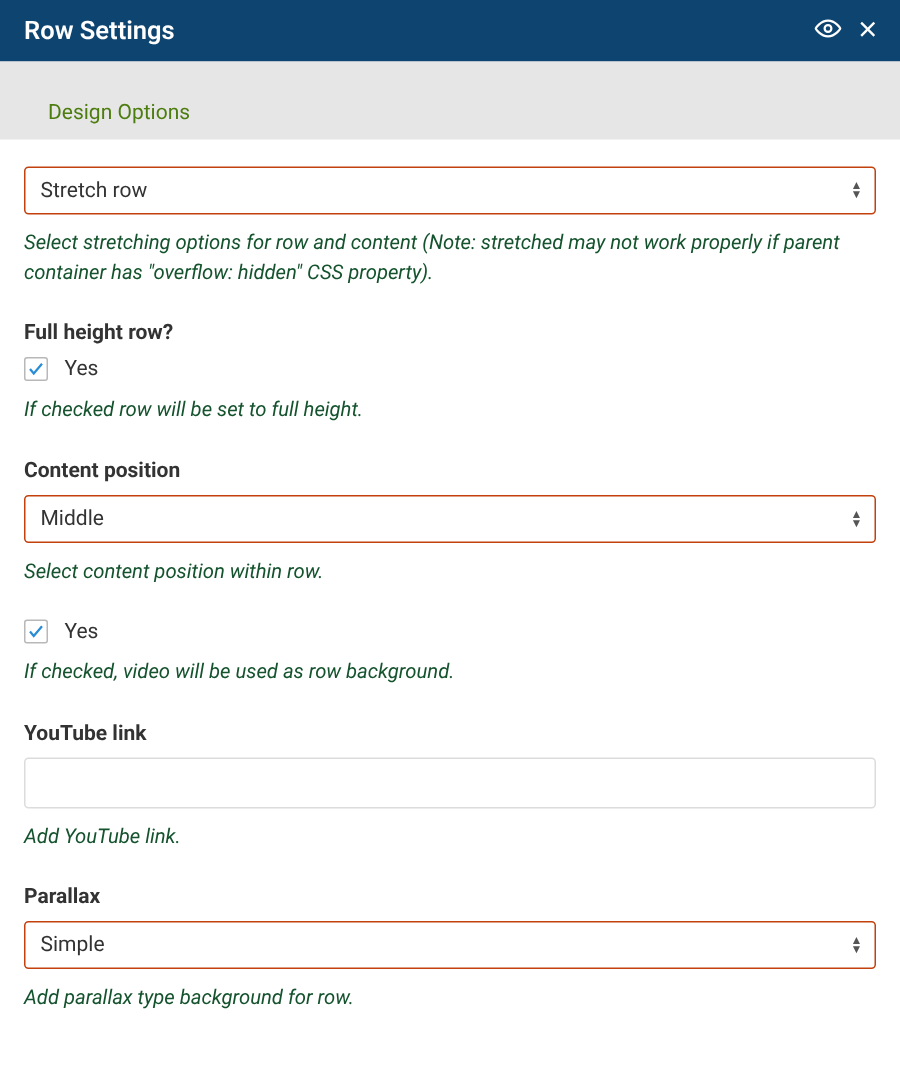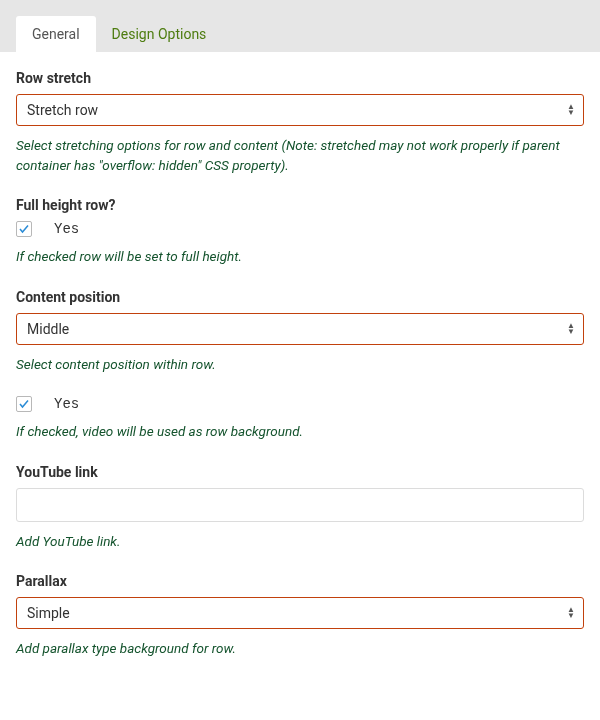--- a/index.html
+++ b/index.html
@@ -70,47 +70,62 @@
   .txt-input {
     width: 100%;
     height: 34px;
     border: 1px solid #dcdcdc;
     border-radius: 3px;
     background: #fff;
     padding: 0 10px;
     font-size: 14px;
   }
   .hint { color: #14532d; font-style: italic; margin-top: 10px; font-size: 13.5px; line-height: 1.45; }
-  .check-row { display: flex; align-items: flex-end; gap: 22px; font-family: Liberation Mono, monospace; }
+  .check-row { display: flex; align-items: flex-end; gap: 11px; }
   .checkbox {
     width: 16px; height: 16px;
     border: 1px solid #b8b8b8;
     border-radius: 2px;
     display: flex; align-items: center; justify-content: center;
     cursor: pointer;
     background: #fff;
   }
   .checkbox svg { width: 12px; height: 12px; stroke: #2b8cd6; stroke-width: 3; fill: none; }
   .check-label { color: #333; font-size: 14px; }
 </style>
 </head>
 <body>
 
 <div class="modal">
 
+  <div class="modal-header">
+    <h3>Row Settings</h3>
+    <div class="header-icons">
+      <span>
+        <svg width="18" height="18" viewBox="0 0 24 24" fill="none" stroke="currentColor" stroke-width="2">
+            <path d="M1 12s4-7 11-7 11 7 11 7-4 7-11 7S1 12 1 12z"></path>
+            <circle cx="12" cy="12" r="3"></circle>
+          </svg>
+      </span>
+      <span>
+        <svg width="15" height="15" viewBox="0 0 24 24" fill="none" stroke="currentColor" stroke-width="2.5">
+            <line x1="5" y1="5" x2="19" y2="19"></line>
+            <line x1="19" y1="5" x2="5" y2="19"></line>
+          </svg>
+      </span>
+    </div>
+  </div>
 
   <div class="tabs-bar">
-    <div class="tab active">General</div>
     <div class="tab">Design Options</div>
   </div>
 
   <div class="panel">
 
     <div class="field">
-      <label class="field-label">Row stretch</label>
       <div class="select-wrap">
         <div class="select">Stretch row</div>
         <div class="select-caret">
             <span>▲</span>
             <span>▼</span>
           </div>
       </div>
       <div class="hint">Select stretching options for row and content (Note: stretched may not work properly if parent container has "overflow: hidden" CSS property).</div>
     </div>
 

